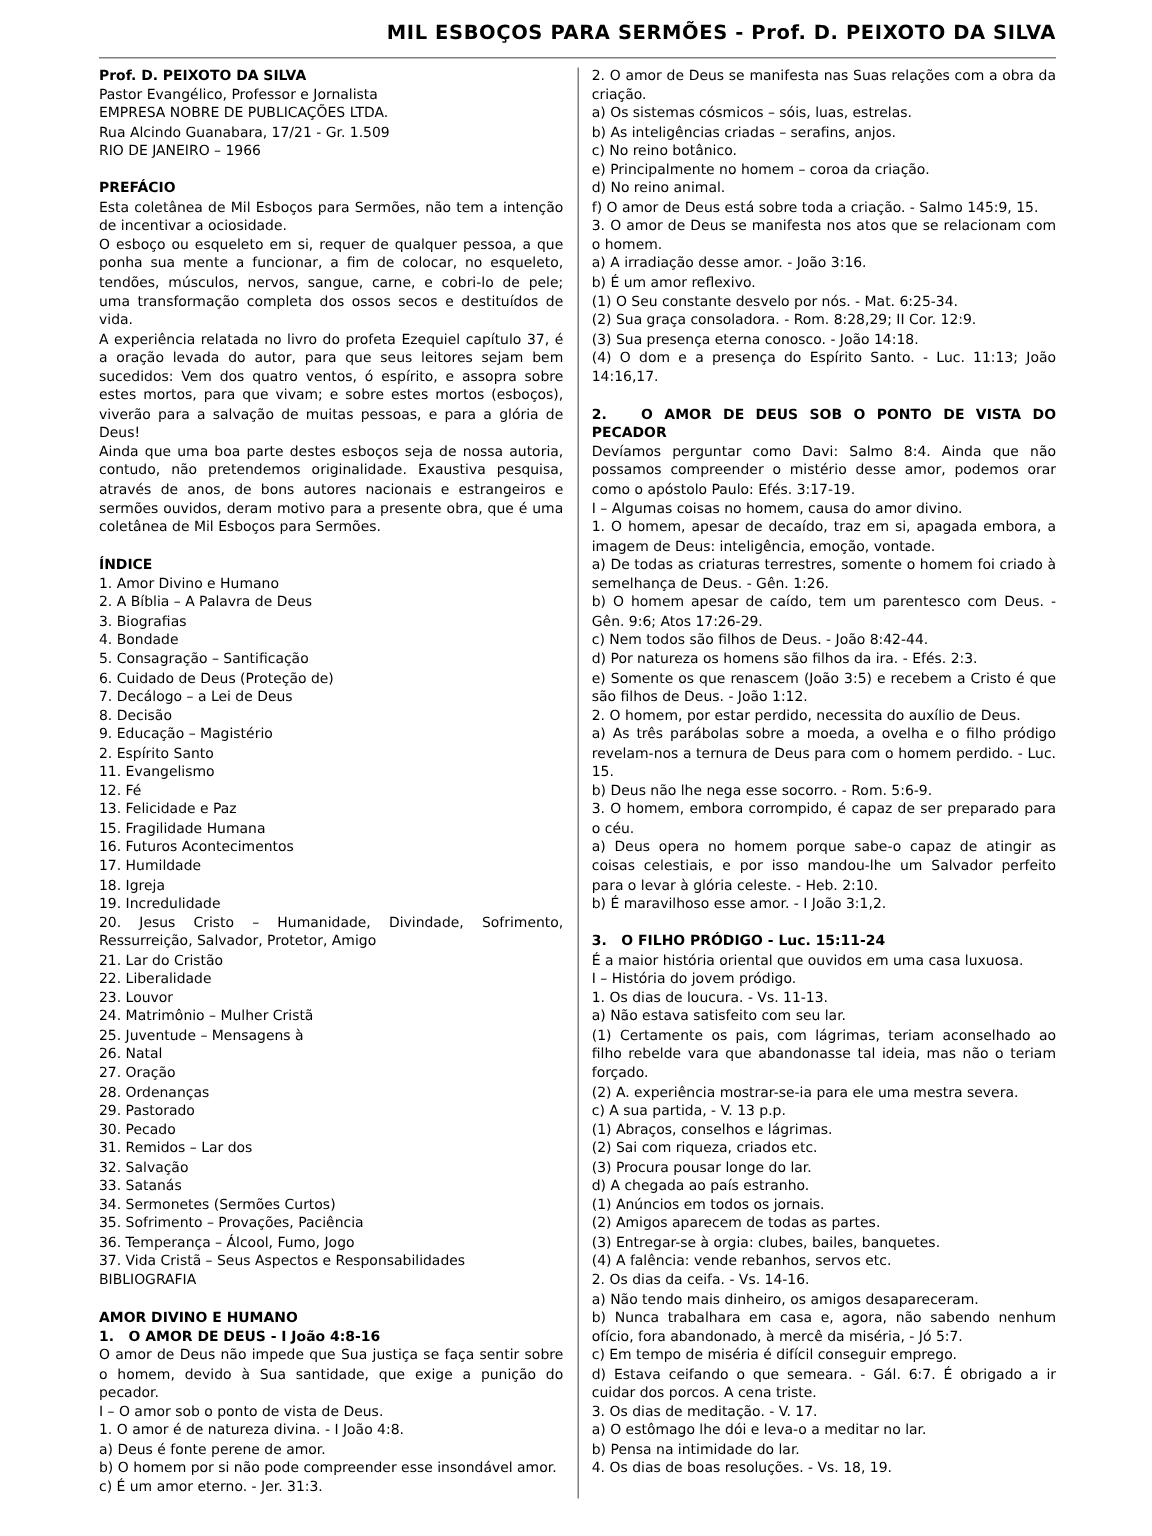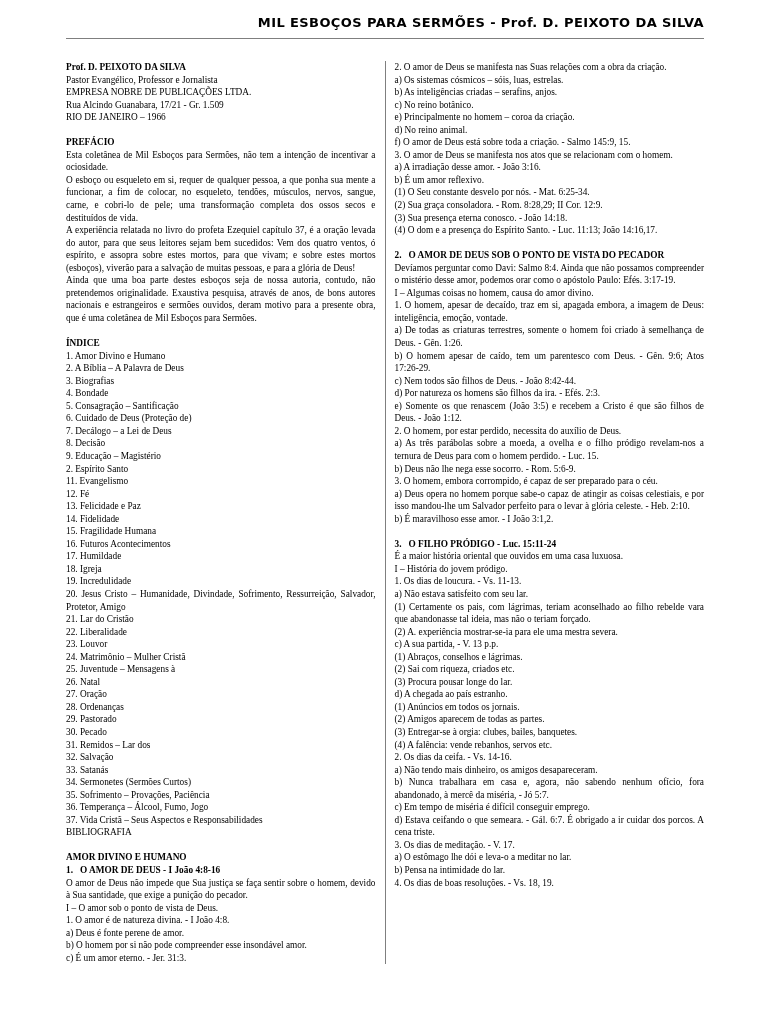--- a/index.html
+++ b/index.html
@@ -14,21 +14,21 @@
   }
   .page { padding: 15px 64px 8px 66px; }
   .doc-title {
     font-size: 13px;
     font-weight: bold;
     text-align: right;
     letter-spacing: 0.4px;
     padding-bottom: 8px;
     border-bottom: 1px solid #7f7f7f;
   }
-  .columns { display: flex; margin-top: 22px; align-items: stretch; font-family: Liberation Serif, serif; }
+  .columns { display: flex; margin-top: 6px; align-items: stretch; }
   .col {
     flex: 1 1 0;
     font-size: 9.3px;
     line-height: 12.55px;
     text-align: justify;
     hyphens: none;
   }
   .col p { margin: 0; }
   .col .bold { font-weight: bold; }
   .col .sp { margin-top: 12.55px; }
@@ -60,21 +60,20 @@
         <p class="block">4. Bondade</p>
         <p class="block">5. Consagração – Santificação</p>
         <p class="block">6. Cuidado de Deus (Proteção de)</p>
         <p class="block">7. Decálogo – a Lei de Deus</p>
         <p class="block">8. Decisão</p>
         <p class="block">9. Educação – Magistério</p>
         <p class="block">2. Espírito Santo</p>
         <p class="block">11. Evangelismo</p>
         <p class="block">12. Fé</p>
         <p class="block">13. Felicidade e Paz</p>
-        <p class="block">14. Fidelidade</p>
         <p class="block">15. Fragilidade Humana</p>
         <p class="block">16. Futuros Acontecimentos</p>
         <p class="block">17. Humildade</p>
         <p class="block">18. Igreja</p>
         <p class="block">19. Incredulidade</p>
         <p class="block">20. Jesus Cristo – Humanidade, Divindade, Sofrimento, Ressurreição, Salvador, Protetor, Amigo</p>
         <p class="block">21. Lar do Cristão</p>
         <p class="block">22. Liberalidade</p>
         <p class="block">23. Louvor</p>
         <p class="block">24. Matrimônio – Mulher Cristã</p>

